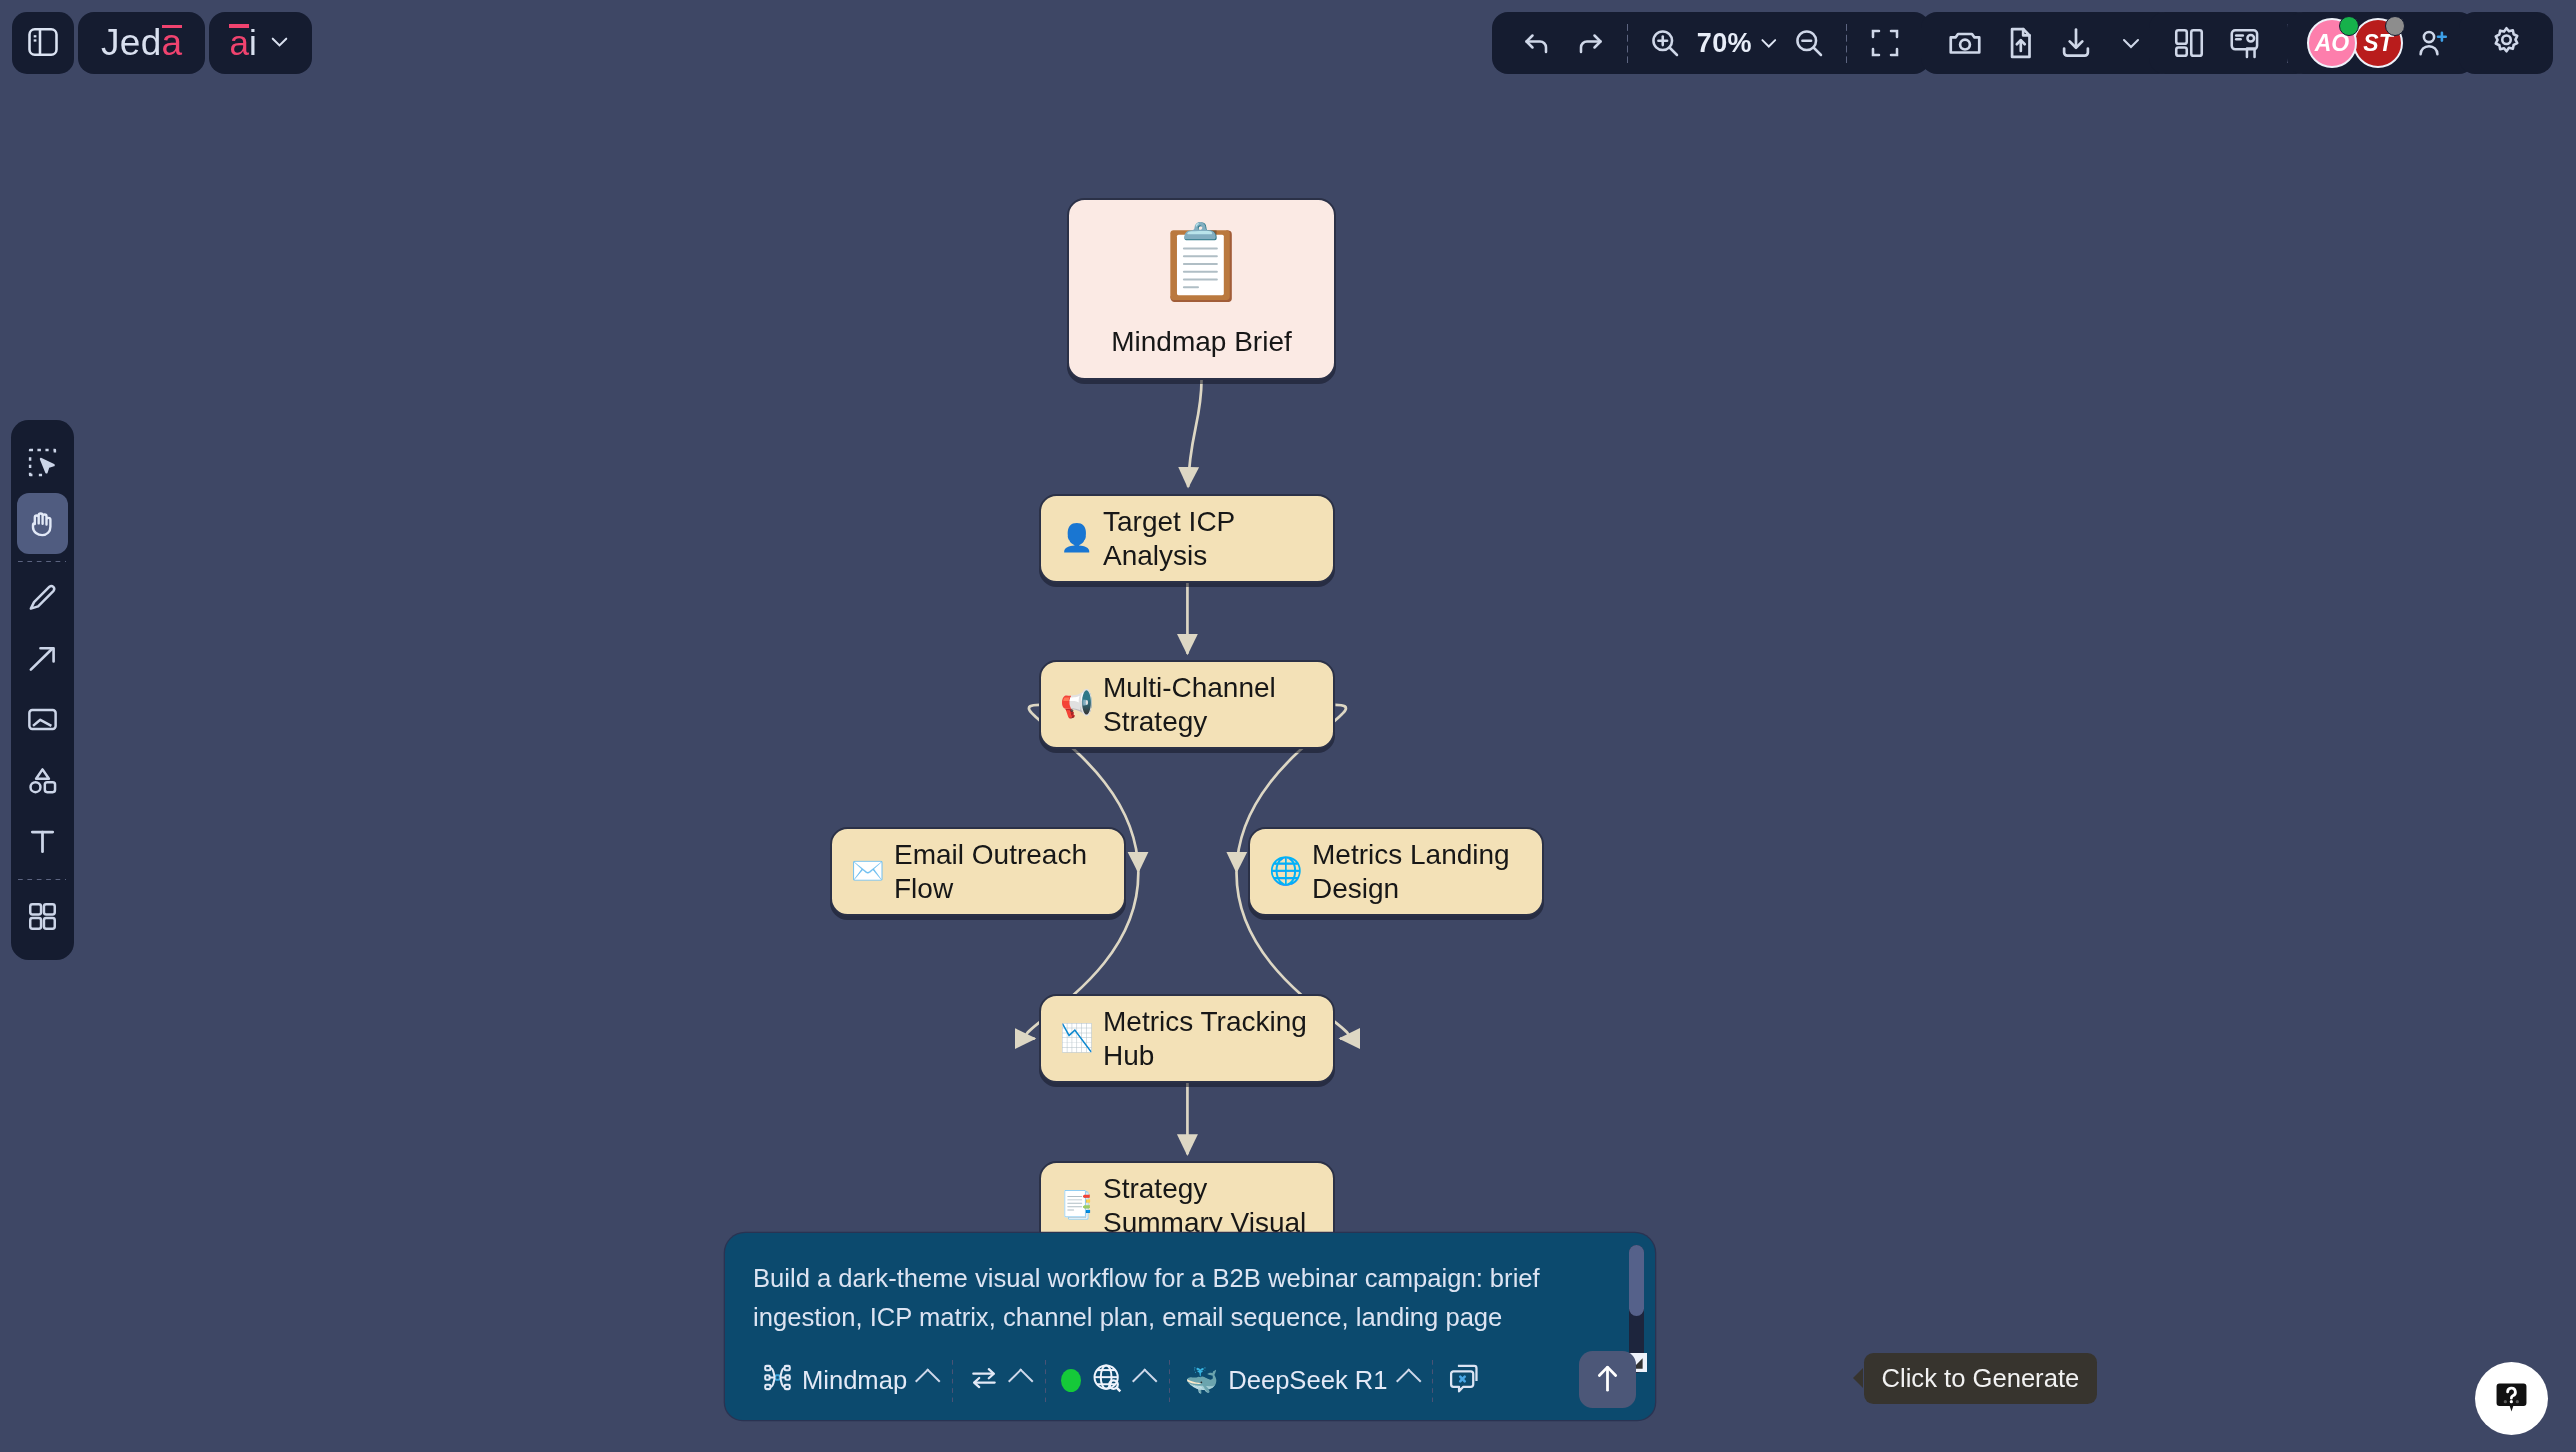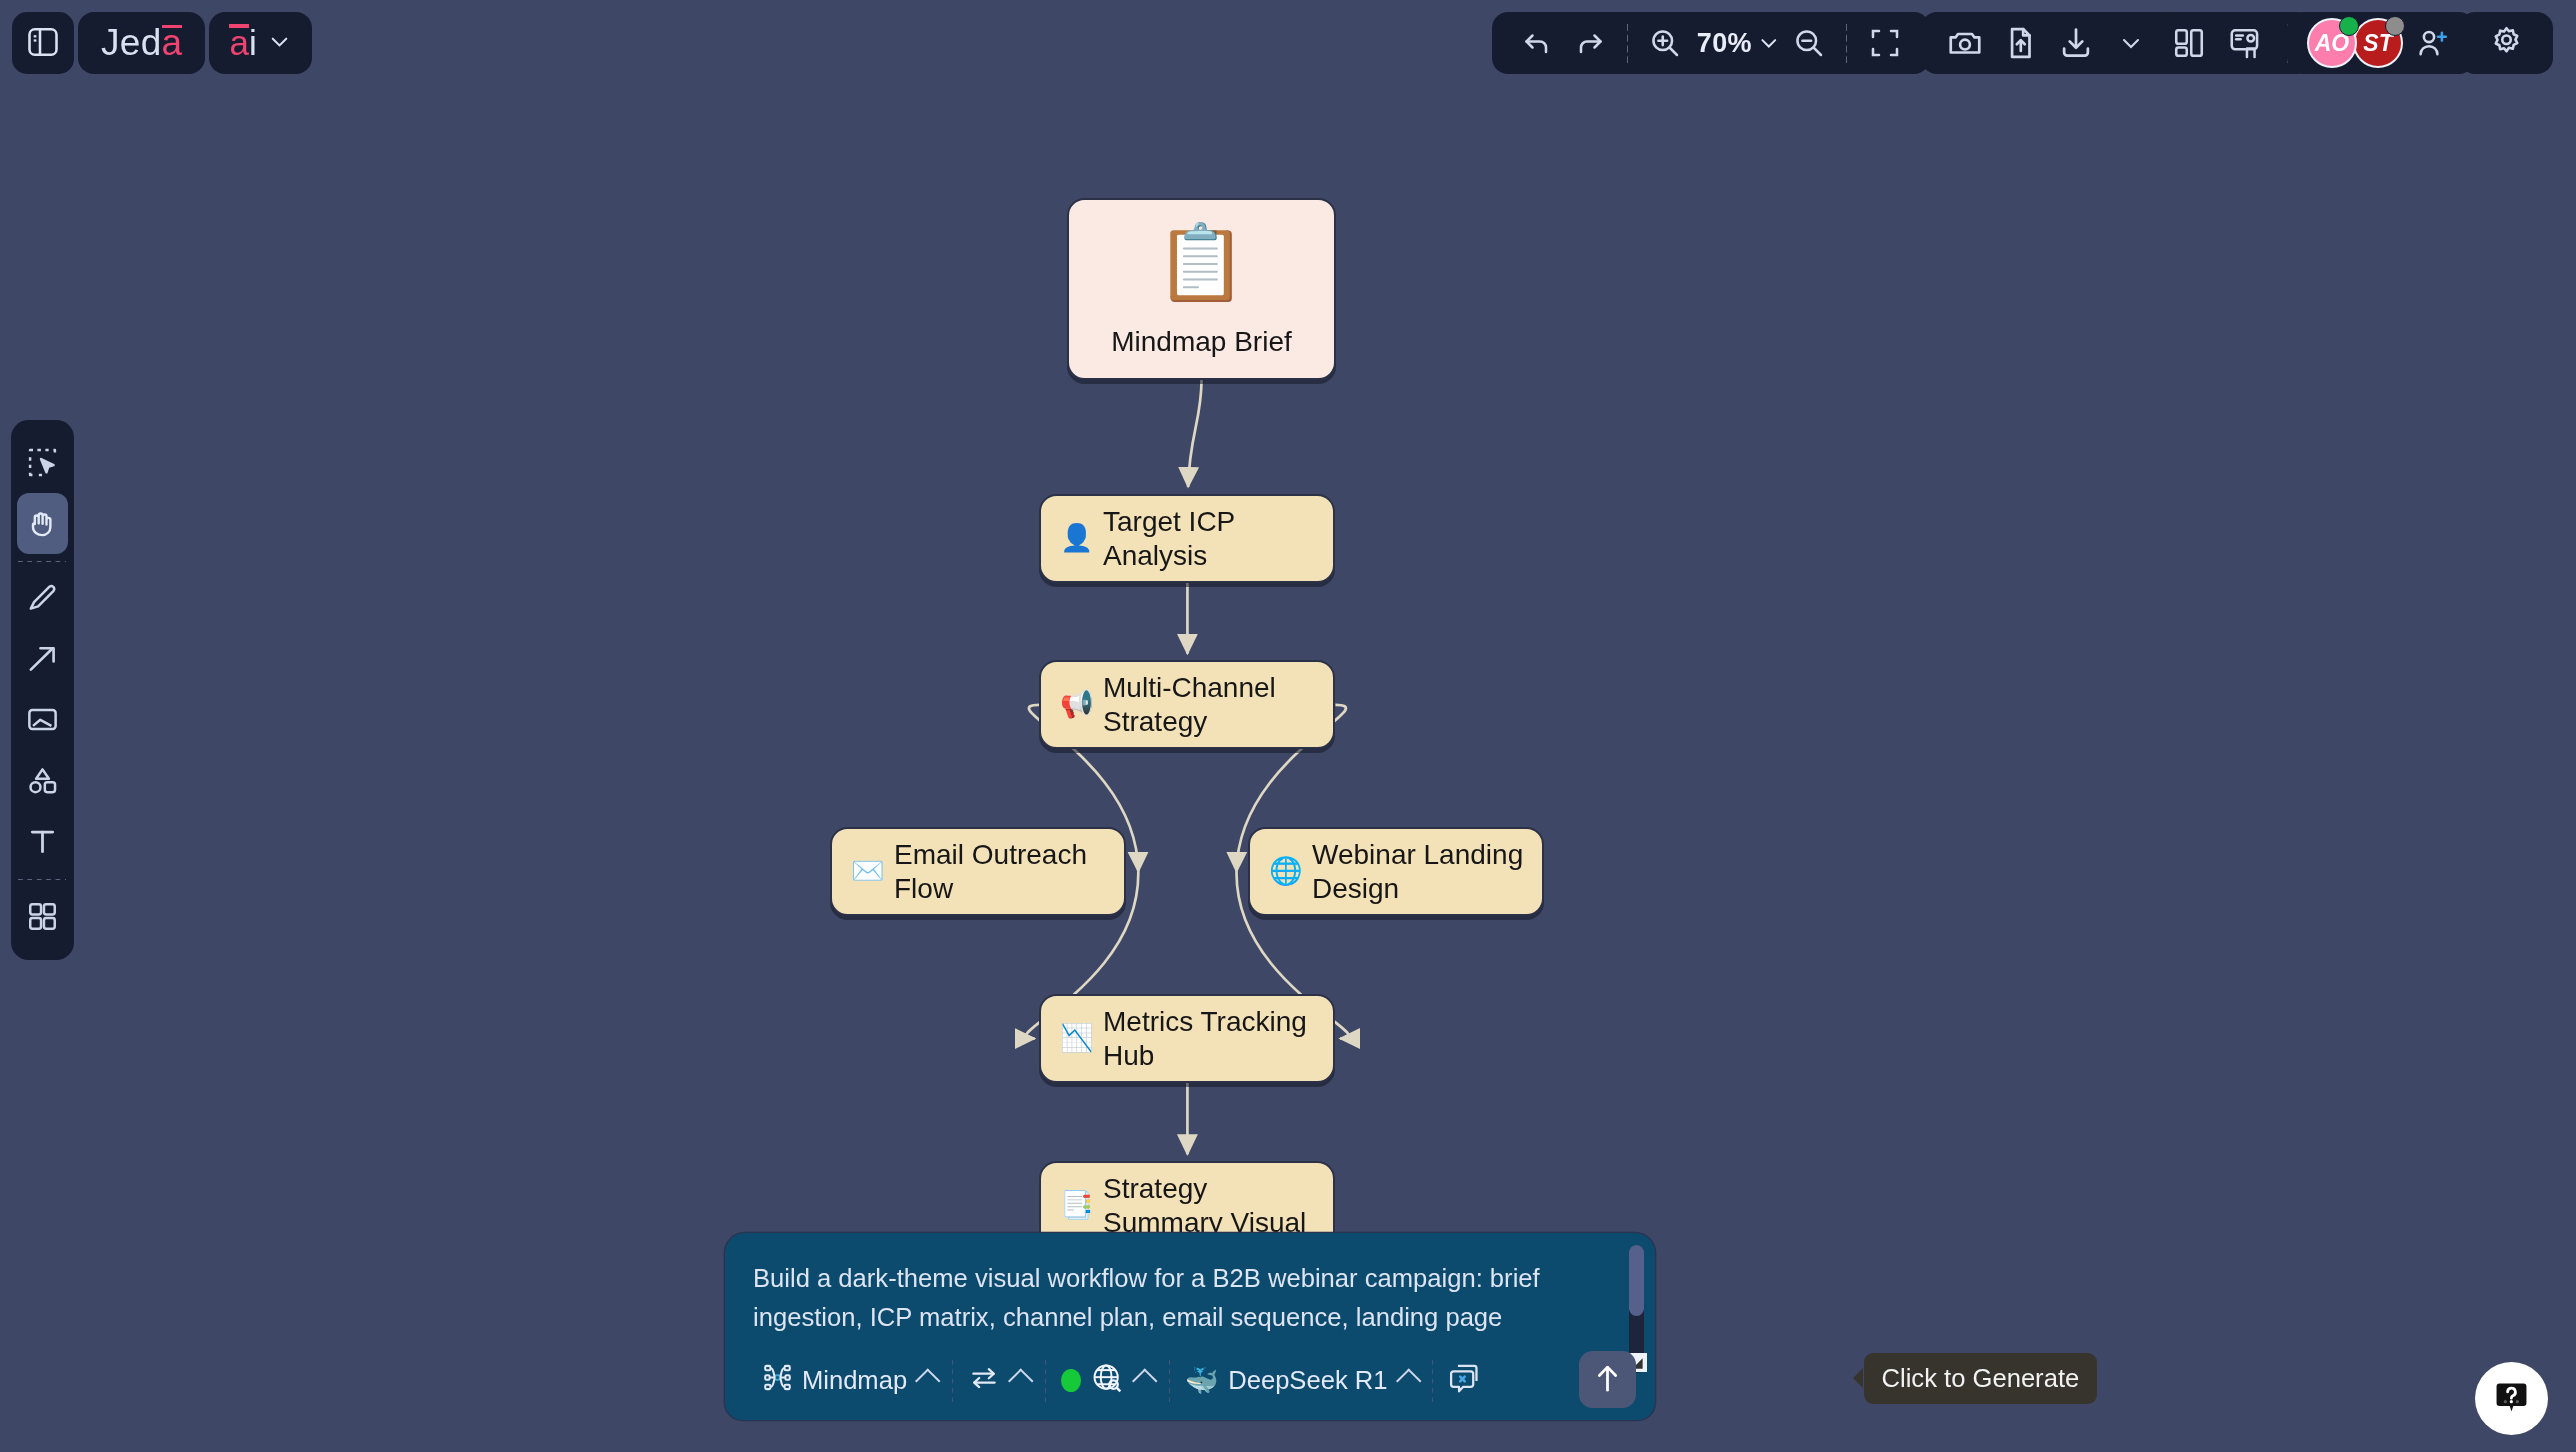--- a/index.html
+++ b/index.html
@@ -406,21 +406,21 @@
         <div class="node" style="left: 1039px; top: 562px; width: 296px; height: 89px;">
           <span class="em">📢</span>
           <span>Multi-Channel Strategy</span>
         </div>
         <div class="node" style="left: 830px; top: 729px; width: 296px; height: 89px;">
           <span class="em">✉️</span>
           <span>Email Outreach Flow</span>
         </div>
         <div class="node" style="left: 1248px; top: 729px; width: 296px; height: 89px;">
           <span class="em">🌐</span>
-          <span>Webinar Landing Design</span>
+          <span>Metrics Landing Design</span>
         </div>
         <div class="node" style="left: 1039px; top: 896px; width: 296px; height: 89px;">
           <span class="em">📉</span>
           <span>Metrics Tracking Hub</span>
         </div>
         <div class="node" style="left: 1039px; top: 1063px; width: 296px; height: 89px;">
           <span class="em">📑</span>
           <span>Strategy Summary Visual</span>
         </div>
       </div>

